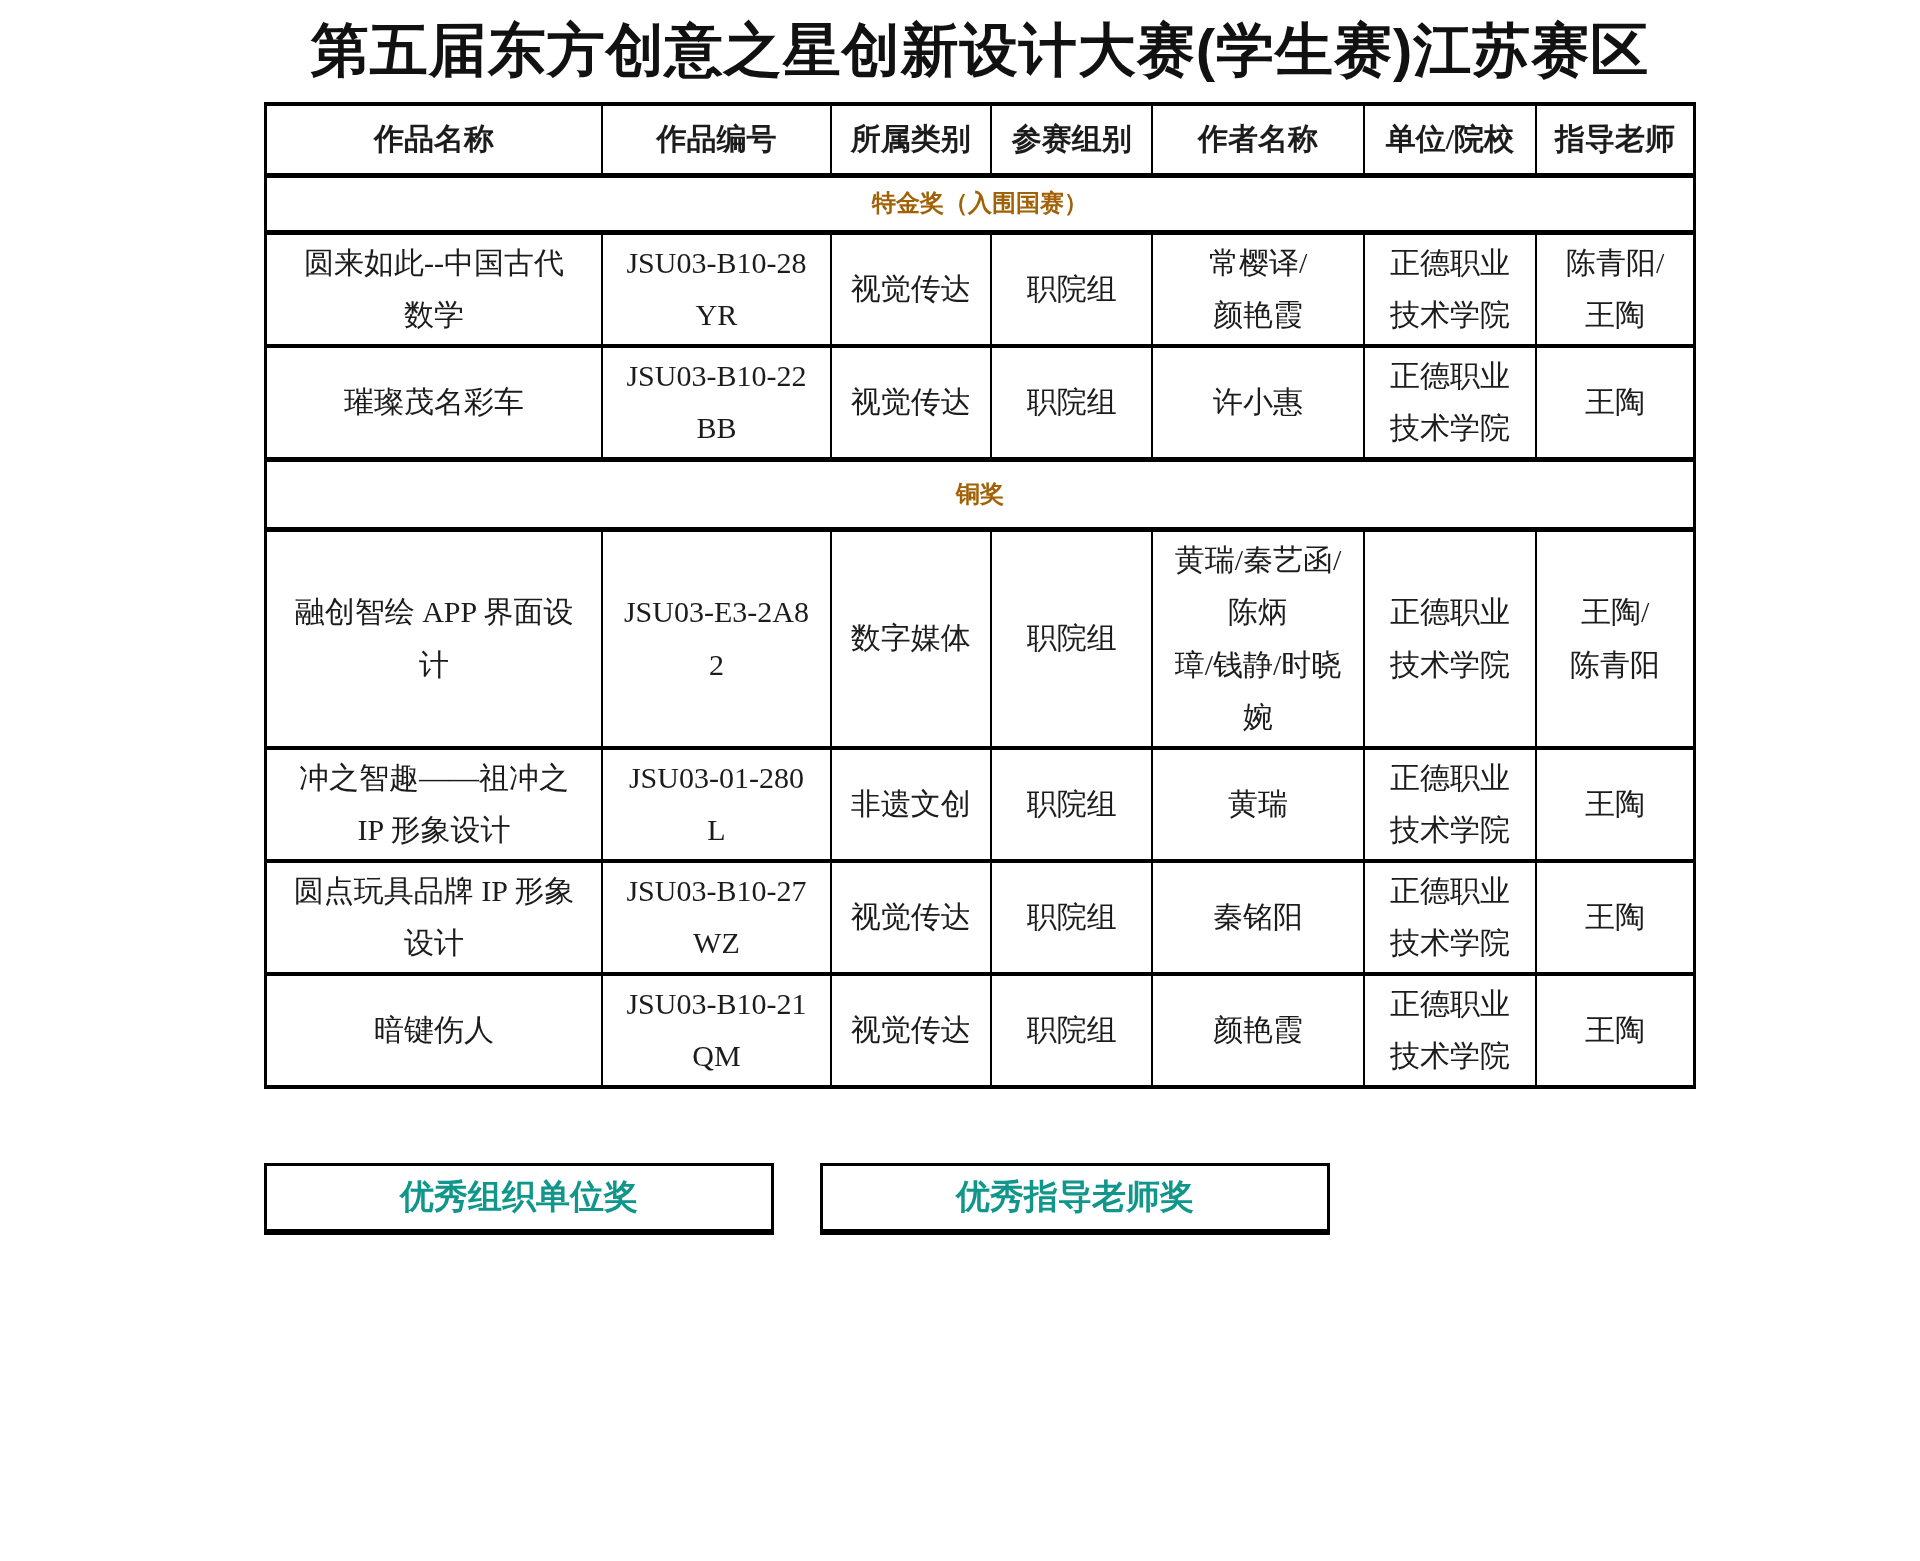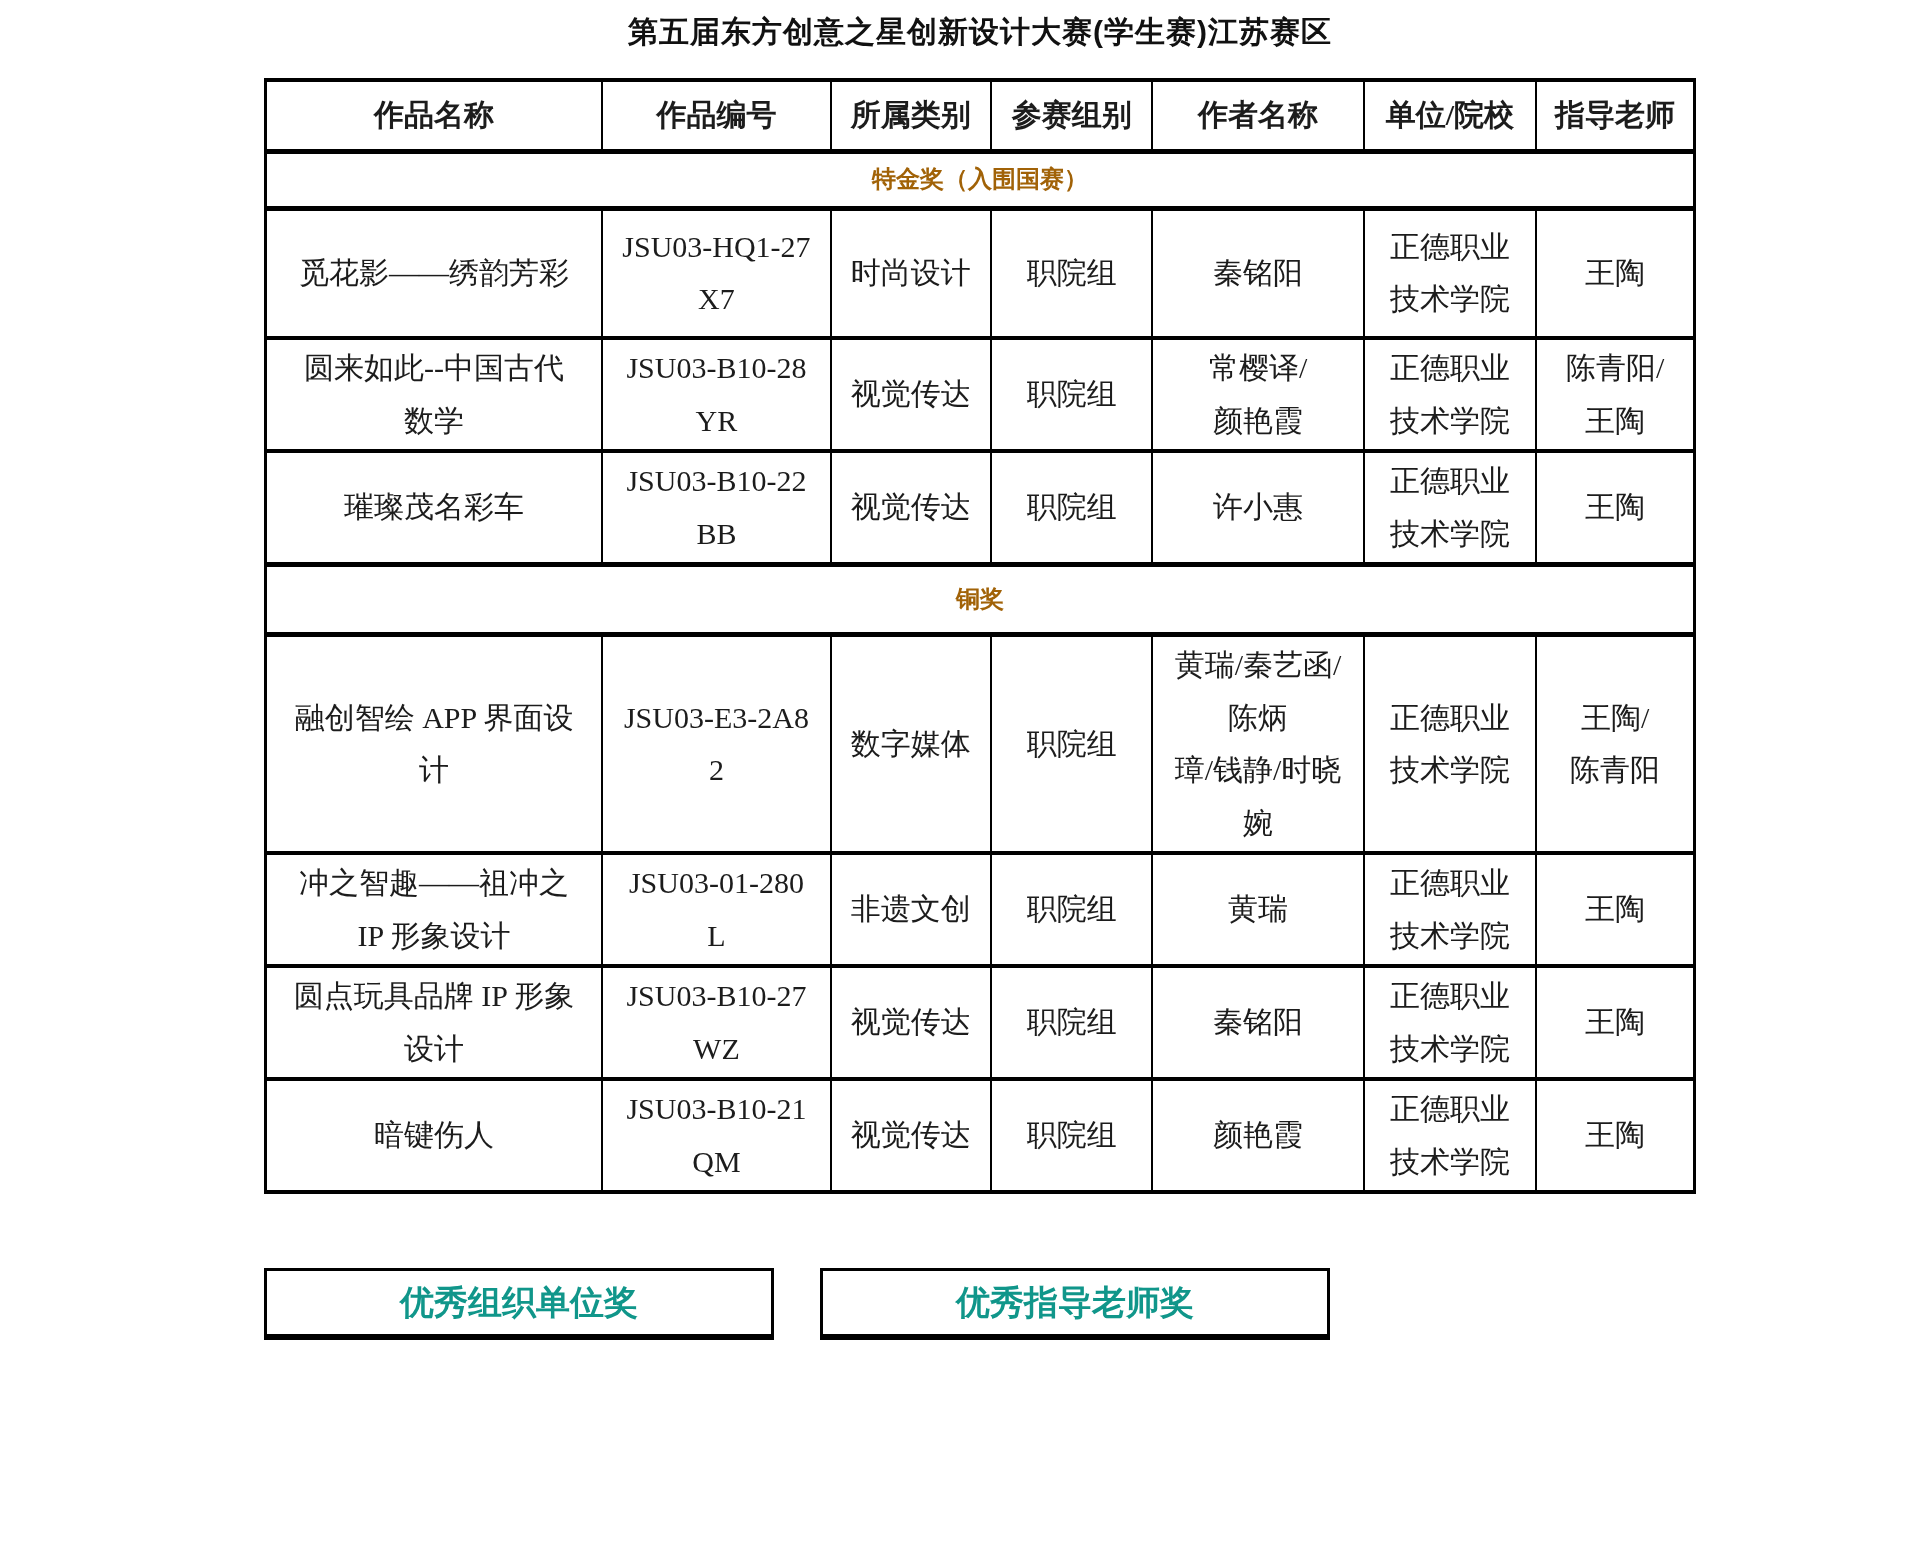--- a/index.html
+++ b/index.html
@@ -1,25 +1,25 @@
 <!DOCTYPE html>
 <html><head>
 <meta charset="utf-8">
 <style>
   html,body { margin:0; padding:0; background:#ffffff; }
   body { font-family:"Liberation Serif","DejaVu Serif",serif; color:#1c1c1c; }
   .page { position:relative; width:1920px; height:1561px; background:#ffffff; overflow:hidden; }
   .content { position:absolute; left:264px; top:12px; width:1432px; }
 
   .title {
-    margin:0 0 25px 0;
+    margin:0 0 12px 0;
     text-align:center;
     font-family:"Liberation Sans","DejaVu Sans",sans-serif;
     font-weight:700;
-    font-size:30px;
+    font-size:58px;
     letter-spacing:1px;
     color:#111111;
   }
 
   table.awards { width:100%; border-collapse:collapse; table-layout:fixed; background:#ffffff; }
   table.awards th, table.awards td {
     border:2px solid #000000;
     border-top-width:4px;
     border-bottom-width:4px;
     text-align:center;
@@ -87,31 +87,20 @@
           <th>参赛组别</th>
           <th>作者名称</th>
           <th>单位/院校</th>
           <th>指导老师</th>
         </tr>
       </thead>
       <tbody>
 
         <tr class="section-row" style="height:57px">
           <td colspan="7">特金奖（入围国赛）</td>
-        </tr>
-        <tr style="height:130px">
-          <td>觅花影——绣韵芳彩</td>
-          <td class="code-cell">JSU03-HQ1-27
-X7</td>
-          <td>时尚设计</td>
-          <td>职院组</td>
-          <td>秦铭阳</td>
-          <td>正德职业
-技术学院</td>
-          <td>王陶</td>
         </tr>
 
         <tr style="height:107px">
           <td>圆来如此--中国古代
 数学</td>
           <td class="code-cell">JSU03-B10-28
 YR</td>
           <td>视觉传达</td>
           <td>职院组</td>
           <td>常樱译/

